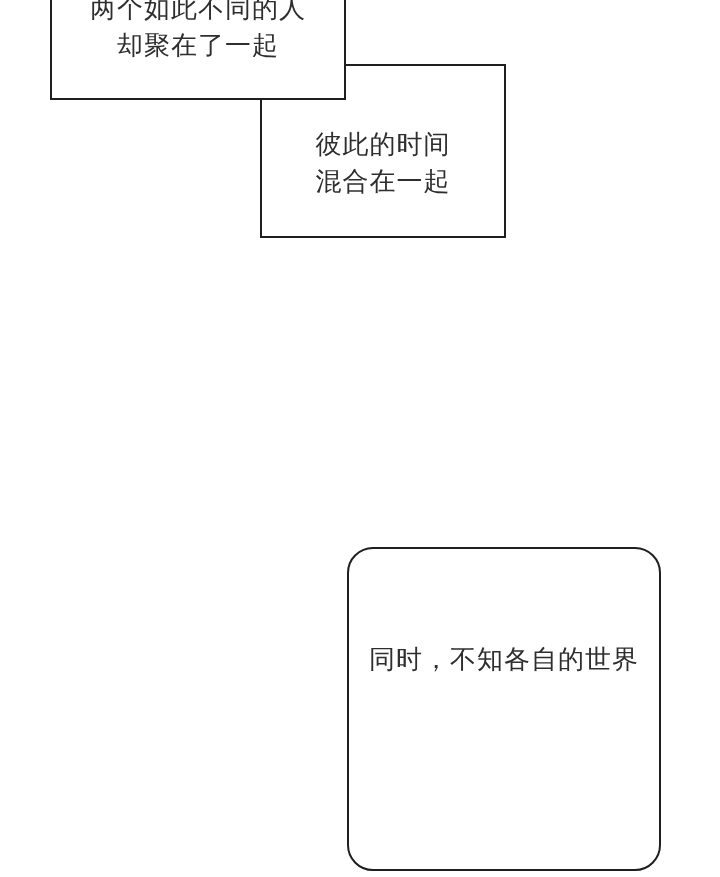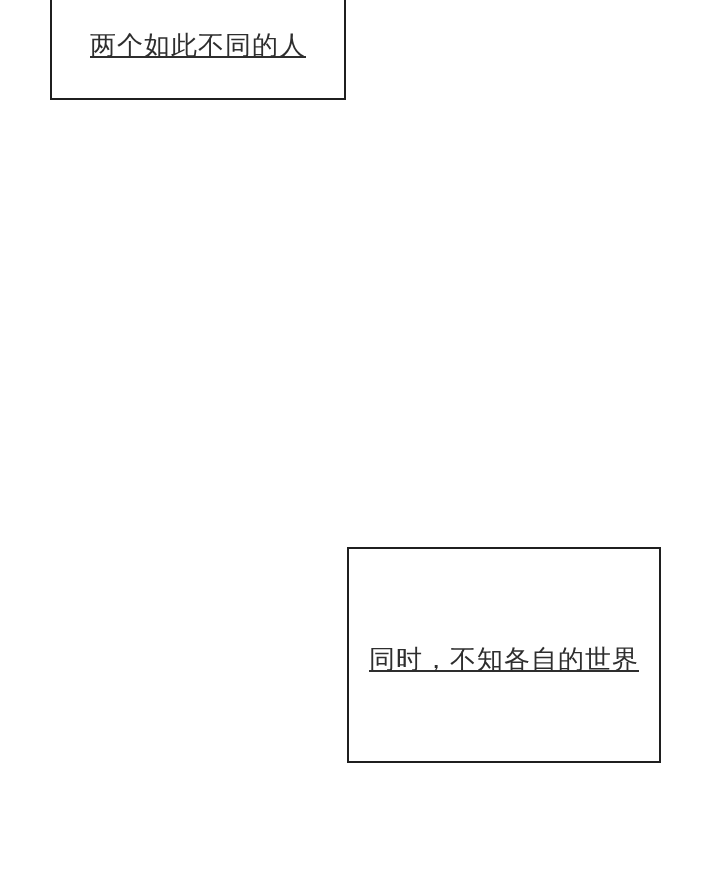--- a/index.html
+++ b/index.html
@@ -1,15 +1,15 @@
 <!DOCTYPE html>
 <html><head>
 <meta charset="utf-8">
 <style>
-  * { margin: 0; padding: 0; box-sizing: border-box; text-decoration: underline; }
+  * { margin: 0; padding: 0; box-sizing: border-box; }
   html, body { background: #ffffff; }
   .page {
     position: relative;
     width: 720px;
     height: 877px;
     background: #ffffff;
     overflow: hidden;
     font-family: "Liberation Sans", "DejaVu Sans", sans-serif;
   }
   .panel {
@@ -44,36 +44,44 @@
     width: 246px;
     height: 174px;
     z-index: 2;
   }
   .panel-middle .caption { top: 60px; }
   
   .panel-bottom {
     left: 347px;
     top: 547px;
     width: 314px;
-    height: 216px;
+    height: 324px;
     z-index: 1;
+    border-radius: 26px;
   }
   .panel-bottom .caption { top: 92px; }
 </style>
 </head>
 <body>
 
 <div class="page">
 
   <div class="panel panel-top-left">
     <div class="caption">
       <div>两个如此不同的人</div>
+      <div>却聚在了一起</div>
     </div>
   </div>
 
+  <div class="panel panel-middle">
+    <div class="caption">
+      <div>彼此的时间</div>
+      <div>混合在一起</div>
+    </div>
+  </div>
 
   <div class="panel panel-bottom">
     <div class="caption">
       <div>同时，不知各自的世界</div>
     </div>
   </div>
 
 </div>
 
 </body></html>

